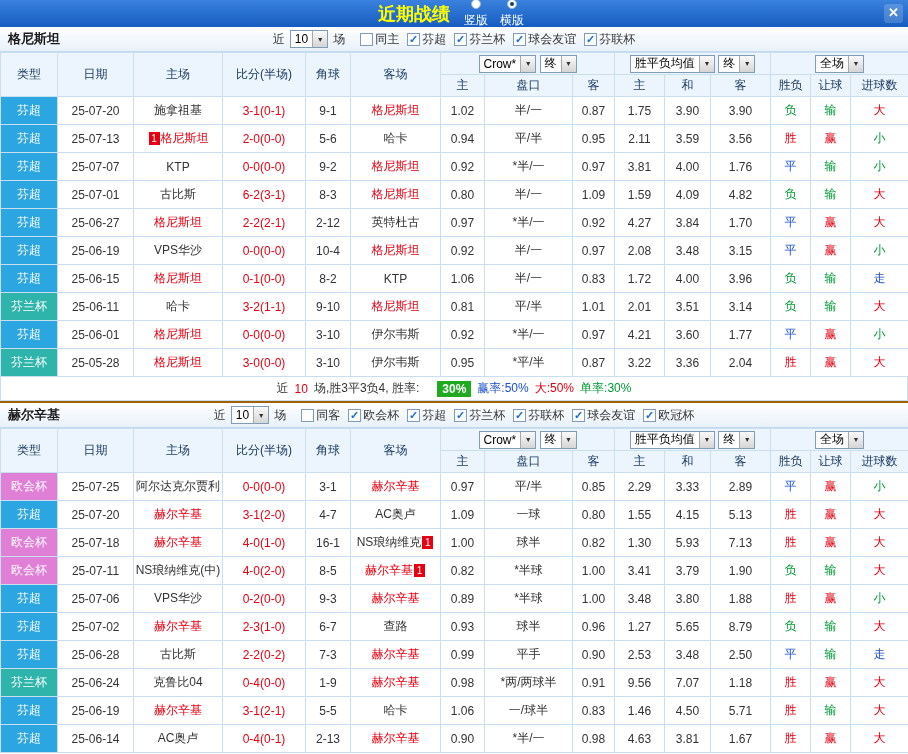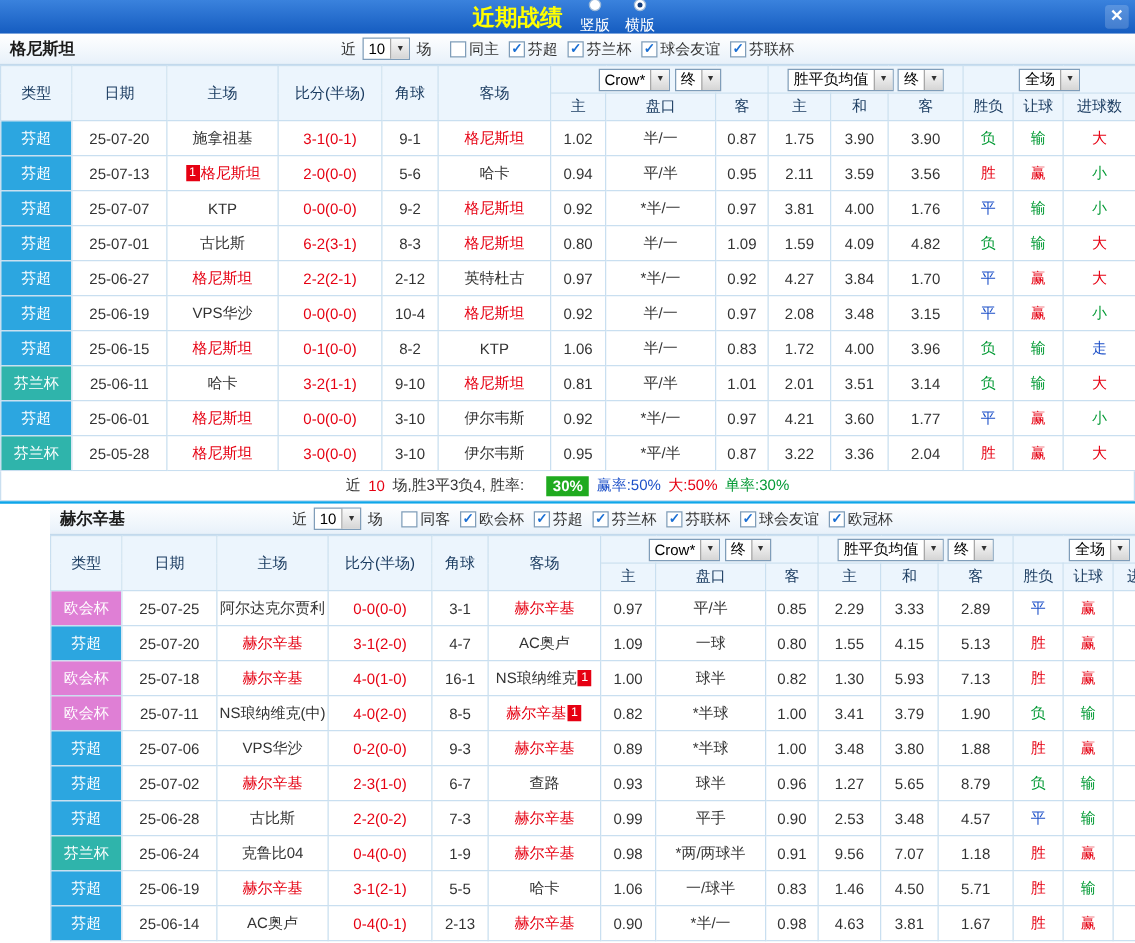--- a/index.html
+++ b/index.html
@@ -27,21 +27,21 @@
     content:""; position:absolute; left:2px; top:2px; right:2px; bottom:2px;
     background:#123c7a; border-radius:50%;
   }
   .close-btn {
     position:absolute; right:5px; top:4px; width:19px; height:19px;
     background:rgba(255,255,255,.18); border-radius:3px; color:#fff;
     font-weight:bold; text-align:center; line-height:18px; font-size:13px; cursor:pointer;
   }
 
   
-  .section + .section { border-top:2px solid #0ea5e9;padding-left:40px; }
+  .section + .section { border-top:2px solid #a16207; }
   .section-head {
     height:25px; display:flex; align-items:center; justify-content:center;
     background:linear-gradient(#ffffff,#e8f1fa);
     border-bottom:1px solid #c3d9ec; position:relative; padding:0 8px;
   }
   .team-title { position:absolute; left:8px; font-weight:bold; color:#1b1b1b; font-size:13px; }
   .controls { display:flex; align-items:center; gap:5px; }
   .filters { display:inline-flex; align-items:flex-start; gap:8px; margin-left:10px; }
   .filter { display:inline-flex; align-items:center; gap:2px; cursor:pointer; color:#333; }
   .cb {
@@ -609,21 +609,21 @@
             <td>25-06-28</td>
             <td><span>古比斯</span></td>
             <td class="t-red">2-2(0-2)</td>
             <td>7-3</td>
             <td><span class="t-red">赫尔辛基</span></td>
             <td>0.99</td>
             <td>平手</td>
             <td>0.90</td>
             <td>2.53</td>
             <td>3.48</td>
-            <td>4.57</td>
+            <td>2.50</td>
             <td class="t-blue">平</td>
             <td class="t-green">输</td>
             <td class="t-blue">走</td>
           </tr>
           <tr>
             <td class="lg-teal">芬兰杯</td>
             <td>25-06-24</td>
             <td><span>克鲁比04</span></td>
             <td class="t-red">0-4(0-0)</td>
             <td>1-9</td>

